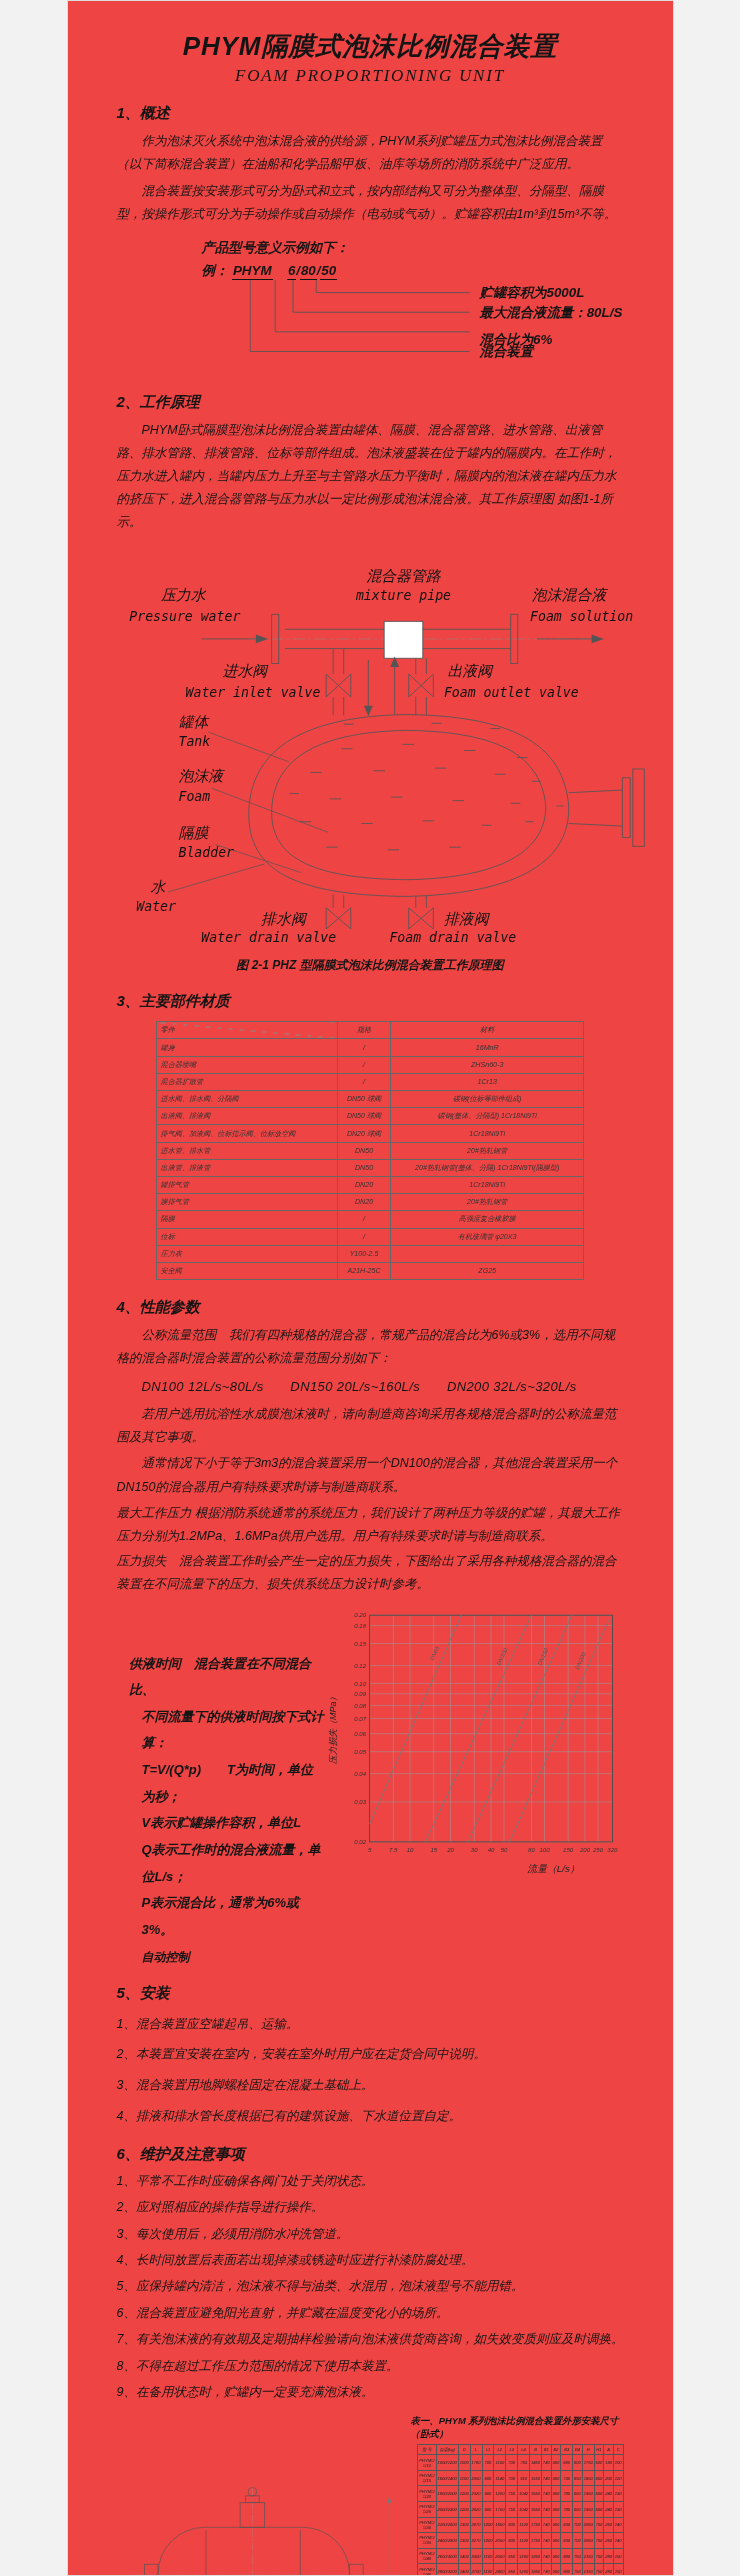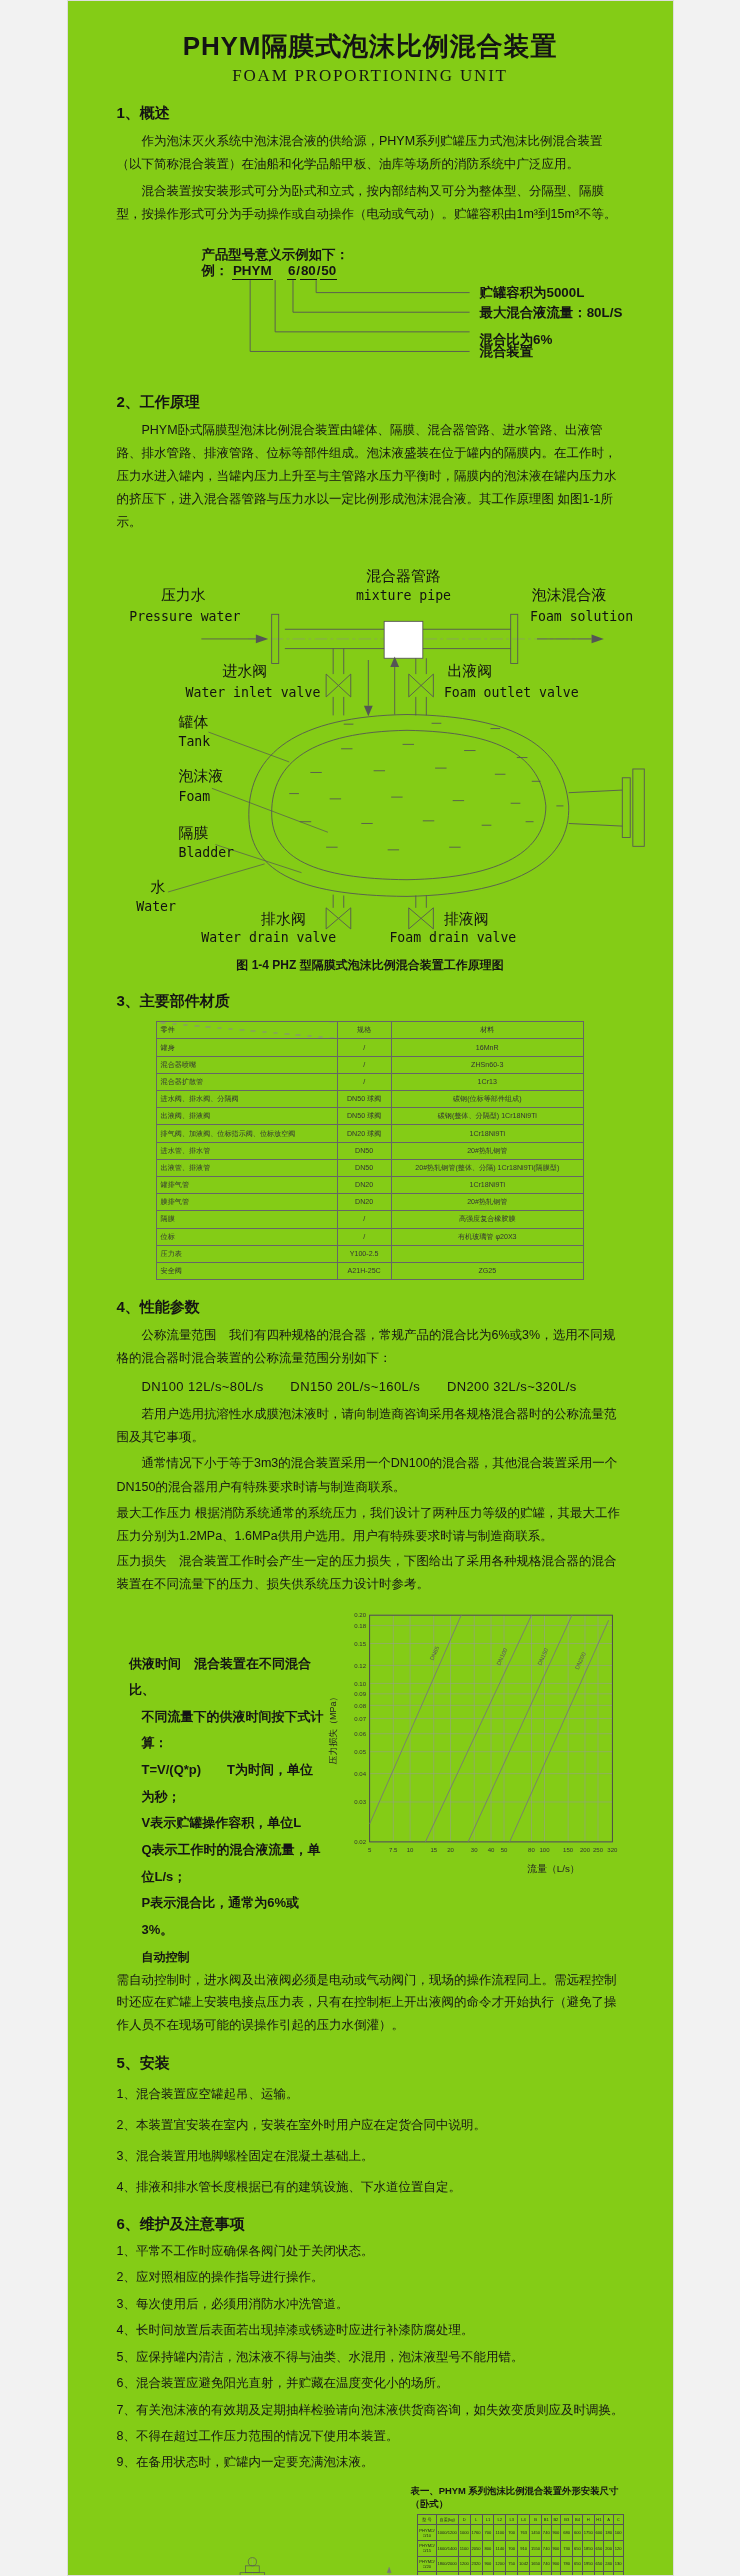--- a/index.html
+++ b/index.html
@@ -1,28 +1,28 @@
 <!DOCTYPE html>
 <html style="font-size:14.3px"><head>
 <meta charset="utf-8">
 <style>
   html,body{margin:0;padding:0;background:#f2f2f2;}
-  .page{width:607px;height:2576px;overflow:hidden;margin:0 auto;background:#84cc16;
+  .page{width:607px;height:2576px;overflow:hidden;margin:0 auto;background:#ef4444;
         border:0.9px solid #ddd;box-sizing:border-box;color:#141414;
-        font-family:"Liberation Sans","DejaVu Sans",sans-serif;position:relative;}
+        font-family:"Liberation Sans","DejaVu Sans",sans-serif;position:relative;font-style:italic;}
   .content{padding:23px 49px 0 49px;}
   .doc-title{text-align:center;font-size:26px;font-weight:bold;margin:5.3px 0 1.8px;letter-spacing:0.9px;}
   .doc-subtitle{text-align:center;font-family:"Liberation Serif","DejaVu Serif",serif;
         font-size:17px;letter-spacing:1.8px;margin-bottom:5.3px;}
   .sec-head{font-size:15px;font-weight:bold;margin:18px 0 7.1px;}
   .para{font-size:12.5px;line-height:1.85;margin:3.6px 0;text-indent:2em;}
   .para-tight{font-size:12.5px;line-height:1.8;margin:2.7px 0;}
   
   .model-block{position:relative;height:136px;margin:12.5px 0 3.6px 85px;font-size:13.4px;font-weight:600;}
-  .model-line1{position:absolute;left:0;top:7px;}
+  .model-line1{position:absolute;left:0;top:0;}
   .model-line2{position:absolute;left:0;top:23px;white-space:nowrap;}
   .mp{border-bottom:1.1px solid #111;padding:0 0.9px 0.9px;}
   .model-svg{position:absolute;left:0;top:41px;}
   .model-callout{position:absolute;left:278px;font-size:13.4px;font-weight:600;white-space:nowrap;}
   
   .figure-wrap{text-align:center;margin-top:7.1px;}
   .fig-caption{text-align:center;font-size:12px;font-weight:bold;margin:9px 0 3.6px;}
   svg text.zh{font-size:17px;font-family:"Liberation Sans","DejaVu Sans",sans-serif;fill:#111;}
   svg text.en{font-size:15px;font-family:"DejaVu Sans Mono","Liberation Mono",monospace;fill:#111;}
   
@@ -179,21 +179,21 @@
         <text class="en" x="70" y="294">Foam</text>
         <text class="zh" x="70" y="336">隔膜</text>
         <text class="en" x="70" y="358">Bladder</text>
         <text class="zh" x="38" y="398">水</text>
         <text class="en" x="22" y="420">Water</text>
         <text class="zh" x="164" y="434">排水阀</text>
         <text class="en" x="96" y="455">Water drain valve</text>
         <text class="zh" x="372" y="434">排液阀</text>
         <text class="en" x="310" y="455">Foam drain valve</text>
       </svg>
-      <div class="fig-caption">图 1-4 PHZ 型隔膜式泡沫比例混合装置工作原理图</div>
+      <div class="fig-caption">图 2-1 PHZ 型隔膜式泡沫比例混合装置工作原理图</div>
     </div>
 
     <div class="sec-head">3、主要部件材质</div>
     <table class="mat-table">
       <thead>
           <tr>
             <th>零件</th>
             <th>规格</th>
             <th>材料</th>
           </tr>
@@ -354,21 +354,20 @@
             <text x="246.11916784806053" y="55.467807302812844" font-size="6.5" fill="#555" text-anchor="middle" transform="rotate(-65.38466776202458 246.11916784806053 55.467807302812844)">DN150</text>
             <line x1="206.82756671155747" y1="262" x2="317.7790403342529" y2="13.658204256632672" stroke="#777" stroke-width="1"></line>
             <text x="288.284569075592" y="60.06328205697206" font-size="6.5" fill="#555" text-anchor="middle" transform="rotate(-65.92637770440928 288.284569075592 60.06328205697206)">DN200</text>
             <text x="12" y="135" font-size="10" fill="#222" text-anchor="middle" transform="rotate(-90 12 135)">压力损失（MPa）</text>
             <text x="256" y="296" font-size="11" fill="#222" text-anchor="middle">流量（L/s）</text>
           </svg>
       </div>
     </div>
 
     <div class="auto-head">自动控制</div>
-    <p class="para-tight">需自动控制时，进水阀及出液阀必须是电动或气动阀门，现场的操作流程同上。需远程控制时还应在贮罐上安装电接点压力表，只有在控制柜上开出液阀的命令才开始执行（避免了操作人员不在现场可能的误操作引起的压力水倒灌）。</p>
 
     <div class="sec-head">5、安装</div>
     <div class="install">
       <div class="num-item">1、混合装置应空罐起吊、运输。</div>
       <div class="num-item">2、本装置宜安装在室内，安装在室外时用户应在定货合同中说明。</div>
       <div class="num-item">3、混合装置用地脚螺栓固定在混凝土基础上。</div>
       <div class="num-item">4、排液和排水管长度根据已有的建筑设施、下水道位置自定。</div>
     </div>
 
     <div class="sec-head">6、维护及注意事项</div>

